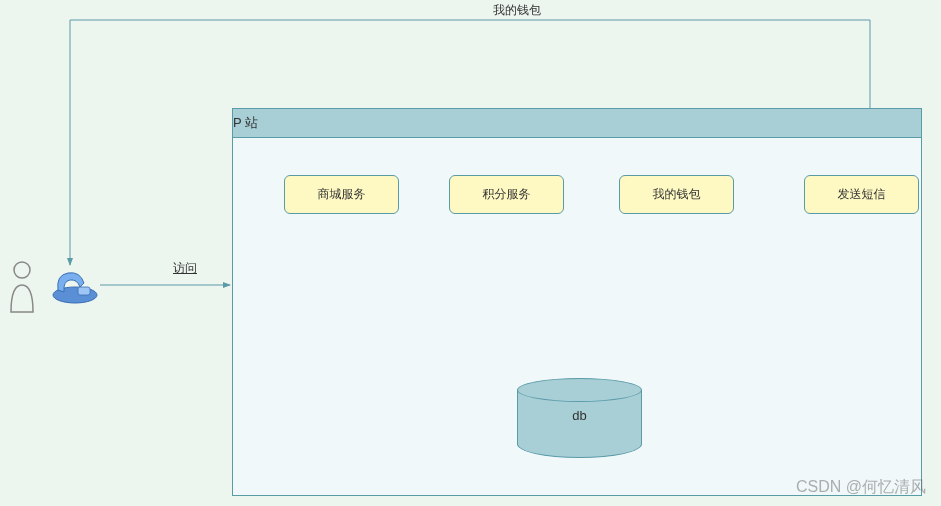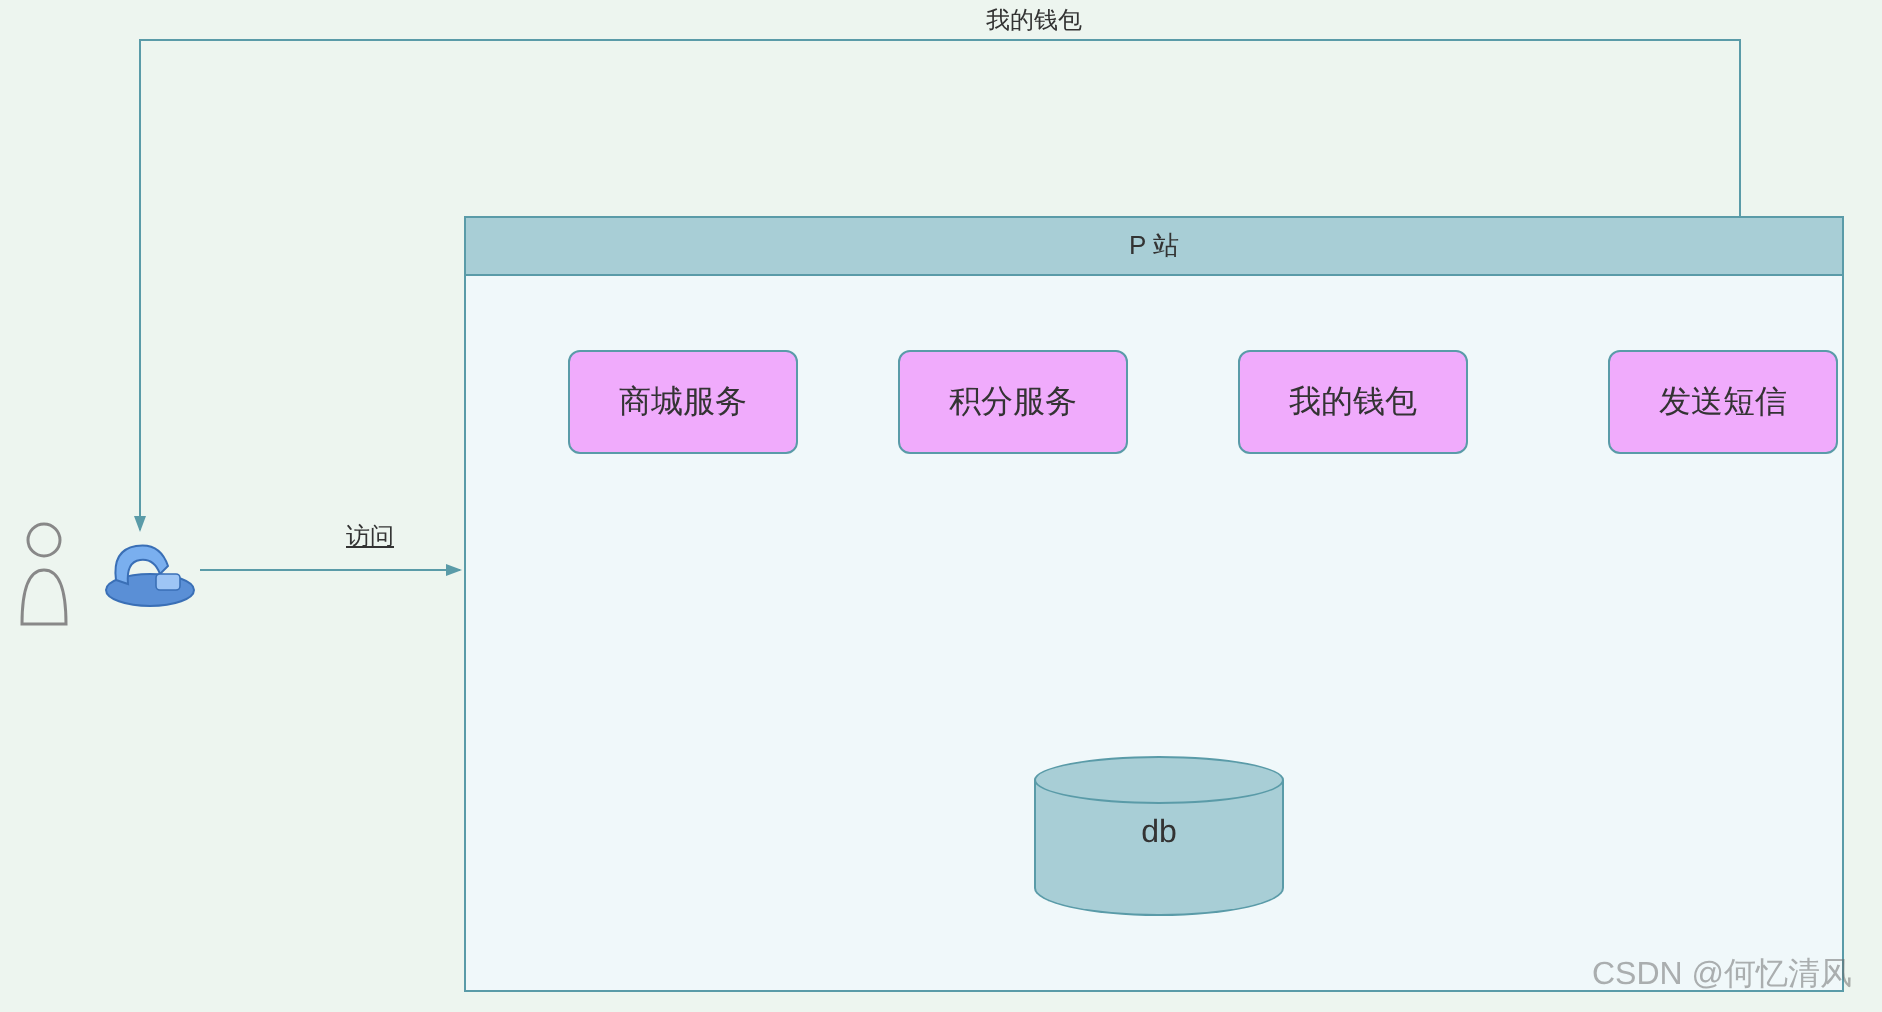--- a/index.html
+++ b/index.html
@@ -19,36 +19,36 @@
       padding: 0 3px;
       white-space: nowrap;
     }
     .container-box {
       position: absolute;
       border: 1px solid #5a9ba8;
       background: #f0f8fa;
     }
     .container-header {
       background: #a8ced6;
-      text-align: center;
+      text-align: left;
       padding: 5px 0;
       border-bottom: 1px solid #5a9ba8;
       font-size: 13px;
     }
     .service-box {
       position: absolute;
       width: 115px;
-      height: 52px;
+      height: 39px;
       border: 1px solid #5a9ba8;
-      background: #f0abfc;
+      background: #fef9c3;
       border-radius: 6px;
       display: flex;
       align-items: center;
       justify-content: center;
-      font-size: 16px;
+      font-size: 12px;
     }
     .db-cylinder {
       position: absolute;
       width: 125px;
       height: 85px;
     }
     .db-body {
       position: absolute;
       top: 12px;
       width: 125px;
@@ -66,21 +66,21 @@
       height: 24px;
       background: #a8ced6;
       border: 1px solid #5a9ba8;
       border-radius: 50%;
     }
     .db-label {
       position: absolute;
       width: 100%;
       top: 30px;
       text-align: center;
-      font-size: 16px;
+      font-size: 13px;
     }
     .user-icon {
       position: absolute;
       left: 5px;
       top: 260px;
       width: 35px;
       height: 55px;
     }
     .phone-icon {
       position: absolute;

